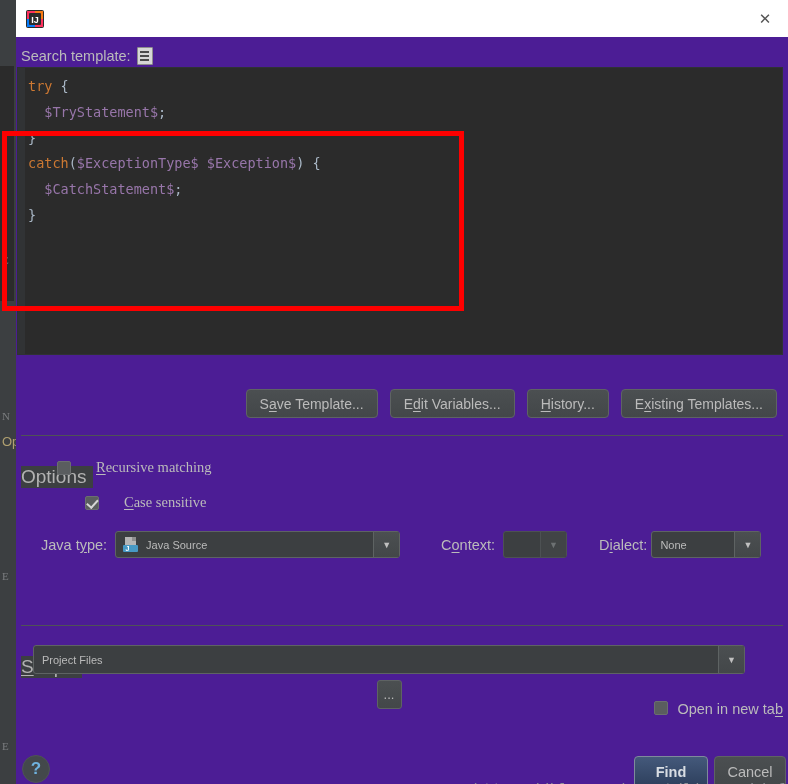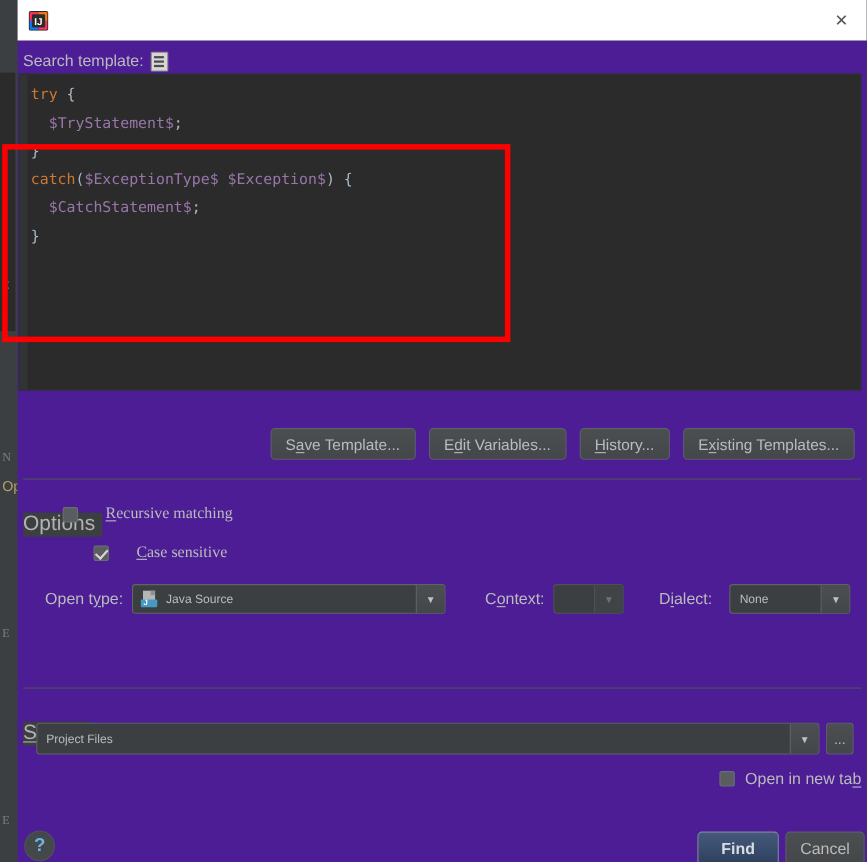--- a/index.html
+++ b/index.html
@@ -219,55 +219,55 @@
           <span class="cb" id="cb-recursive"></span>
           <span class="cb-label"><span></span><span class="mn">R</span><span>ecursive matching</span></span>
         </div>
 
         <div class="checkrow" style="left:36px;top:59px;margin-left:28px;">
           <span class="cb checked" id="cb-case"></span>
           <span class="cb-label"><span></span><span class="mn">C</span><span>ase sensitive</span></span>
         </div>
 
         <div style="position:absolute;left:20px;top:96px;display:flex;align-items:center;gap:8px;">
-          <span class="field-label"><span>Open t</span><span class="mn">y</span><span>pe:</span></span>
+          <span class="field-label"><span>Java t</span><span class="mn">y</span><span>pe:</span></span>
           <span class="combo" style="width:285px;">
             <span class="java-icon">
               <span class="pg"></span>
                 <span class="fold"></span>
                 <span class="bar"></span>
                 <span class="jl">J</span>
             </span>
             <span class="val">Java Source</span>
             <span class="arrow">▼</span>
           </span>
         </div>
 
         <div style="position:absolute;left:420px;top:96px;display:flex;align-items:center;gap:8px;">
           <span class="field-label"><span>C</span><span class="mn">o</span><span>ntext:</span></span>
           <span class="combo disabled" style="width:64px;">
             <span class="val"></span>
             <span class="arrow">▼</span>
           </span>
         </div>
 
-        <div style="position:absolute;left:578px;top:96px;display:flex;align-items:center;gap:16px;">
+        <div style="position:absolute;left:578px;top:96px;display:flex;align-items:center;gap:4px;">
           <span class="field-label"><span>D</span><span class="mn">i</span><span>alect:</span></span>
           <span class="combo" style="width:110px;">
             <span class="val">None</span>
             <span class="arrow">▼</span>
           </span>
         </div>
       </div>
 
       <div class="group" style="top:588px;height:60px;">
         <div class="group-line"></div>
         <div class="group-title"><span></span><span class="mn">S</span><span>cope</span></div>
 
-        <div style="position:absolute;left:12px;top:32px;display:flex;align-items:center;gap:6px;">
+        <div style="position:absolute;left:12px;top:20px;display:flex;align-items:center;gap:6px;flex-direction:column;">
           <span class="combo" style="width:712px;height:29px;">
             <span class="val">Project Files</span>
             <span class="arrow">▼</span>
           </span>
           <span class="dots-btn" style="height:29px;">...</span>
         </div>
       </div>
 
       <div class="open-tab-row">
         <span class="cb" id="cb-newtab"></span>

